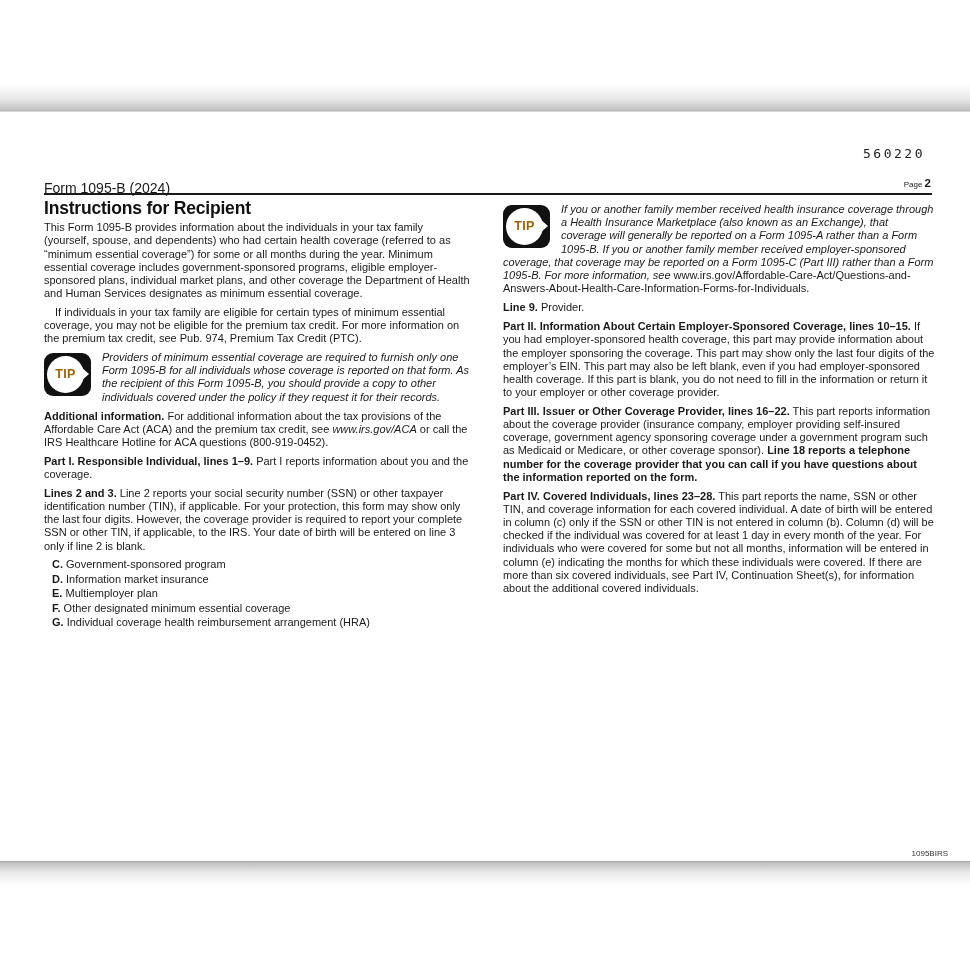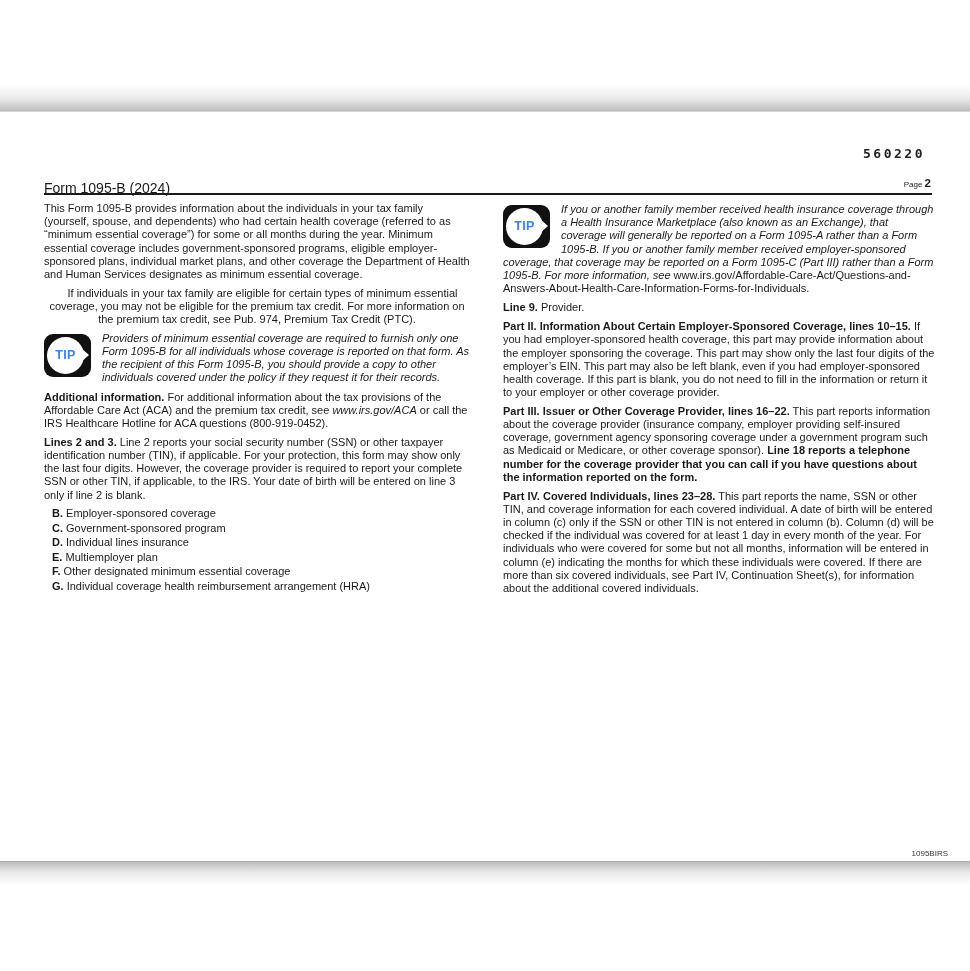--- a/index.html
+++ b/index.html
@@ -23,21 +23,21 @@
   }
   .shadow-bottom {
     position: absolute; left: 0; top: 861px; width: 100%; height: 24px;
     background: linear-gradient(to bottom, #bdbdbd 0%, #e9e9e9 45%, #ffffff 100%);
     border-top: 1px solid #ababab;
   }
 
   .serial {
     position: absolute; top: 146px; right: 45px;
     font-family: "DejaVu Sans Mono", monospace;
-    font-weight: bold; font-size: 13px; letter-spacing: 2.5px; color: #222;
+    font-weight: normal; font-size: 13px; letter-spacing: 2.5px; color: #222;
   }
 
   .form-number {
     position: absolute; top: 180px; left: 44px;
     font-size: 14px; color: #1a1a1a;
   }
   .page-indicator {
     position: absolute; top: 177px; right: 39px;
     font-size: 8px; color: #1a1a1a;
   }
@@ -51,38 +51,38 @@
   .col { position: absolute; font-size: 11px; line-height: 13.2px; }
   .col-left  { left: 44px;  top: 202px; width: 426px; }
   .col-right { left: 503px; top: 201px; width: 433px; }
 
   h1.doc-title {
     font-size: 17.5px; font-weight: bold; letter-spacing: -0.2px;
     margin: 0 0 6px 0; color: #111;
   }
 
   p.body-p { margin: 0 0 5.5px 0; }
-  p.indent-first { text-indent: 11px; text-align: center; }
+  p.indent-first { text-indent: 11px; }
   .lead-bold { font-weight: bold; }
   .italic { font-style: italic; }
 
   
   .tip-block { margin: 2px 0 6px 0; overflow: visible; }
   .tip-block::after { content: ""; display: block; clear: both; }
   .tip-text { font-style: italic; margin-top: 14px; }
   .tip-icon {
     float: left; width: 47px; height: 43px; background: #111;
     border-radius: 9px; position: relative; margin: 2px 11px 1px 0;
   }
   .tip-icon .tip-circle {
     position: absolute; left: 3px; top: 3px; width: 37px; height: 37px;
     background: #ffffff; border-radius: 50%;
     display: flex; align-items: center; justify-content: center;
     font-weight: bold; font-size: 12.5px; font-style: normal;
-    letter-spacing: 0.3px; color: #3b82f6;
+    letter-spacing: 0.3px; color: #a16207;
   }
   .tip-icon .tip-tail {
     position: absolute; right: 2px; top: 14px;
     width: 0; height: 0;
     border-top: 7px solid transparent;
     border-bottom: 7px solid transparent;
     border-left: 8px solid #ffffff;
   }
 
   .code-list { list-style: none; margin: 1px 0 5px 8px; }
@@ -106,47 +106,50 @@
   <div class="form-number">Form 1095-B (2024)</div>
 
   <div class="page-indicator">
     <span>Page</span>
     <span class="page-num">2</span>
   </div>
 
   <div class="header-rule"></div>
 
   <div class="col col-left">
+    <h1 class="doc-title">Instructions for Recipient</h1>
 
     <p class="body-p">This Form 1095-B provides information about the individuals in your tax family (yourself, spouse, and dependents) who had certain health coverage (referred to as “minimum essential coverage”) for some or all months during the year. Minimum essential coverage includes government-sponsored programs, eligible employer-sponsored plans, individual market plans, and other coverage the Department of Health and Human Services designates as minimum essential coverage.</p>
 
     <p class="body-p indent-first">If individuals in your tax family are eligible for certain types of minimum essential coverage, you may not be eligible for the premium tax credit. For more information on the premium tax credit, see Pub. 974, Premium Tax Credit (PTC).</p>
 
     <div class="tip-block">
       <span class="tip-icon">
         <span class="tip-tail"></span>
         <span class="tip-circle">TIP</span>
       </span>
       <span class="tip-text">Providers of minimum essential coverage are required to furnish only one Form 1095-B for all individuals whose coverage is reported on that form. As the recipient of this Form 1095-B, you should provide a copy to other individuals covered under the policy if they request it for their records.</span>
     </div>
 
     <p class="body-p">
       <span class="lead-bold">Additional information.</span><span> For additional information about the tax provisions of the Affordable Care Act (ACA) and the premium tax credit, see </span><span class="italic">www.irs.gov/ACA</span><span> or call the IRS Healthcare Hotline for ACA questions (800-919-0452).</span>
     </p>
 
+    <p class="body-p">
+      <span class="lead-bold">Part I. Responsible Individual, lines 1–9.</span><span> Part I reports information about you and the coverage.</span>
+    </p>
 
     <p class="body-p">
       <span class="lead-bold">Lines 2 and 3.</span><span> Line 2 reports your social security number (SSN) or other taxpayer identification number (TIN), if applicable. For your protection, this form may show only the last four digits. However, the coverage provider is required to report your complete SSN or other TIN, if applicable, to the IRS. Your date of birth will be entered on line 3 only if line 2 is blank.</span>
     </p>
 
 
     <ul class="code-list">
-      <li><span class="lead-bold">B.</span><span> Employer-sponsored coverage</span></li>
       <li><span class="lead-bold">C.</span><span> Government-sponsored program</span></li>
-      <li><span class="lead-bold">D.</span><span> Individual lines insurance</span></li>
+      <li><span class="lead-bold">D.</span><span> Information market insurance</span></li>
       <li><span class="lead-bold">E.</span><span> Multiemployer plan</span></li>
       <li><span class="lead-bold">F.</span><span> Other designated minimum essential coverage</span></li>
       <li><span class="lead-bold">G.</span><span> Individual coverage health reimbursement arrangement (HRA)</span></li>
     </ul>
   </div>
 
   <div class="col col-right">
 
     <div class="tip-block">
       <span class="tip-icon">

